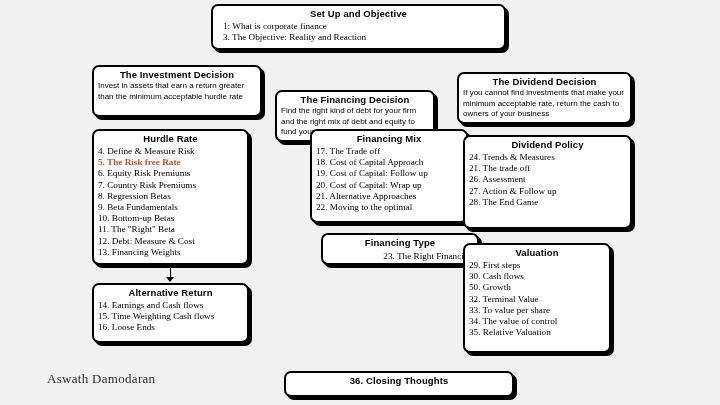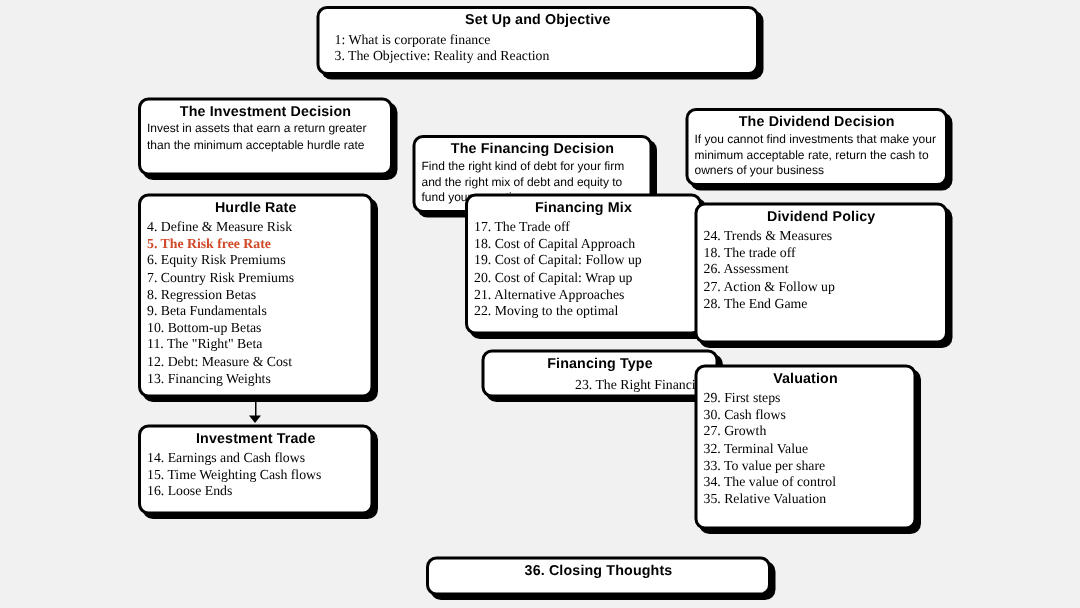--- a/index.html
+++ b/index.html
@@ -169,21 +169,21 @@
         <li>11. The "Right" Beta</li>
         <li>12. Debt: Measure &amp; Cost</li>
         <li>13. Financing Weights</li>
       </ul>
   </div>
 
   <div class="conn-line" id="hurdle-connector-line"></div>
   <div class="conn-head" id="hurdle-connector-head"></div>
 
   <div class="box" id="investment-ret-box">
-    <div class="title">Investment Trade</div>
+    <div class="title">Alternative Return</div>
     <ul>
         <li>14. Earnings and Cash flows</li>
         <li>15. Time Weighting Cash flows</li>
         <li>16. Loose Ends</li>
       </ul>
   </div>
 
   <div class="box" id="financing-mix-box">
     <div class="title">Financing Mix</div>
     <ul>
@@ -200,38 +200,39 @@
     <div class="title">Financing Type</div>
     <ul>
         <li>23. The Right Financing</li>
       </ul>
   </div>
 
   <div class="box" id="dividend-pol-box">
     <div class="title">Dividend Policy</div>
     <ul>
         <li>24. Trends &amp; Measures</li>
-        <li>18. The trade off</li>
+        <li>21. The trade off</li>
         <li>26. Assessment</li>
         <li>27. Action &amp; Follow up</li>
         <li>28. The End Game</li>
       </ul>
   </div>
 
   <div class="box" id="valuation-box">
     <div class="title">Valuation</div>
     <ul>
         <li>29. First steps</li>
         <li>30. Cash flows</li>
-        <li>27. Growth</li>
+        <li>50. Growth</li>
         <li>32. Terminal Value</li>
         <li>33. To value per share</li>
         <li>34. The value of control</li>
         <li>35. Relative Valuation</li>
       </ul>
   </div>
 
   <div class="box" id="closing-box">
     <div class="title">36. Closing Thoughts</div>
   </div>
 
+  <div id="author">Aswath Damodaran</div>
 
 </div>
 
 </body></html>

